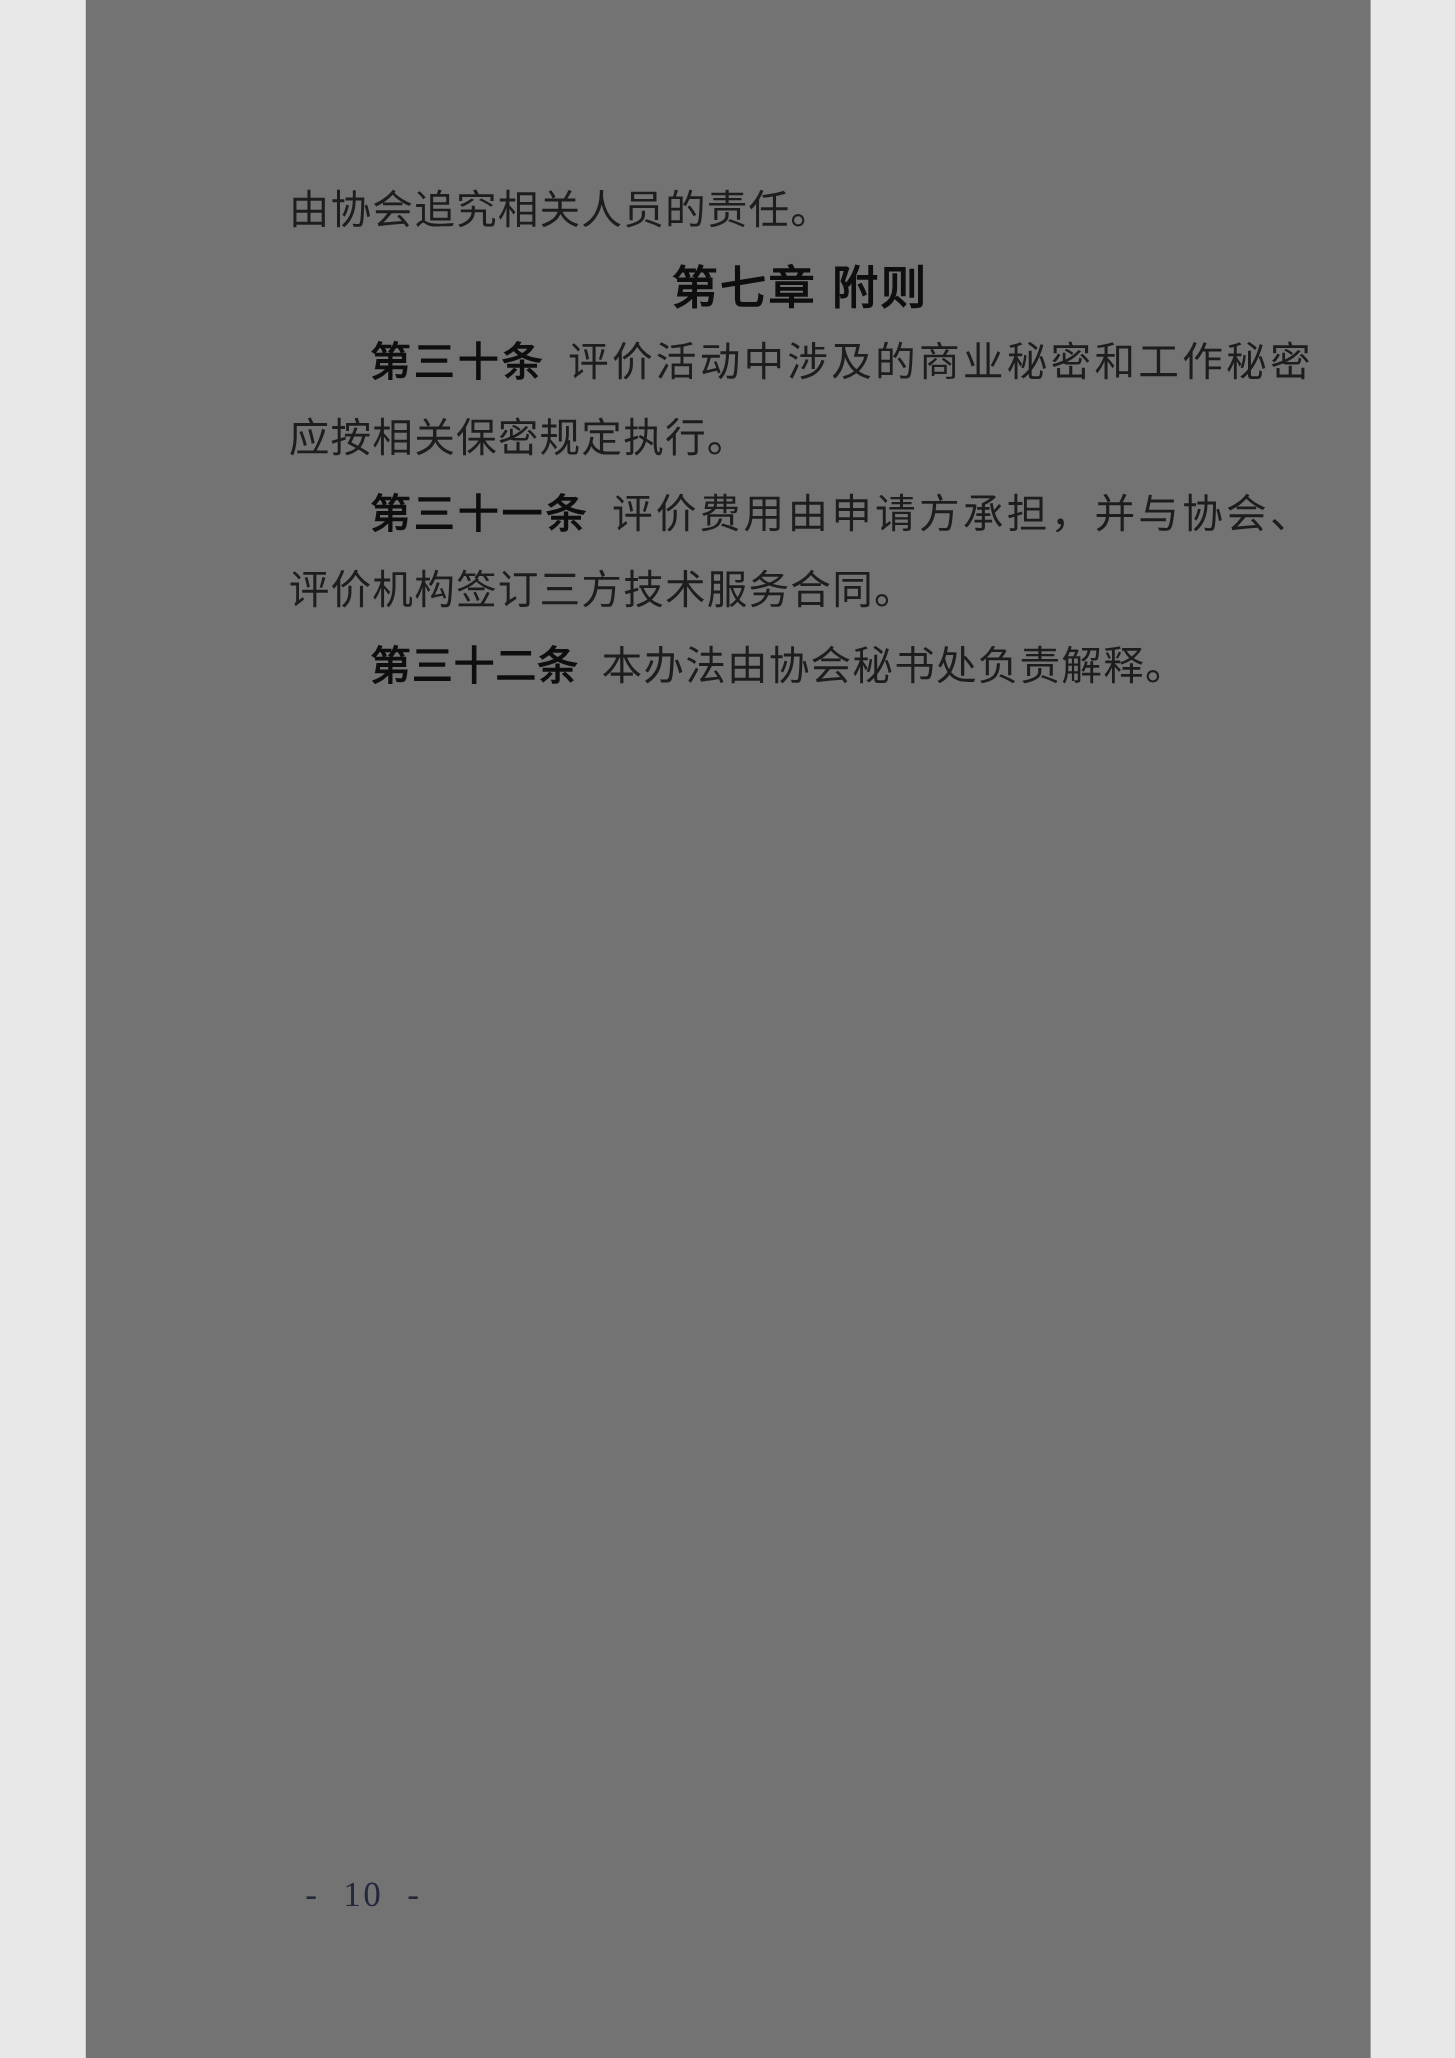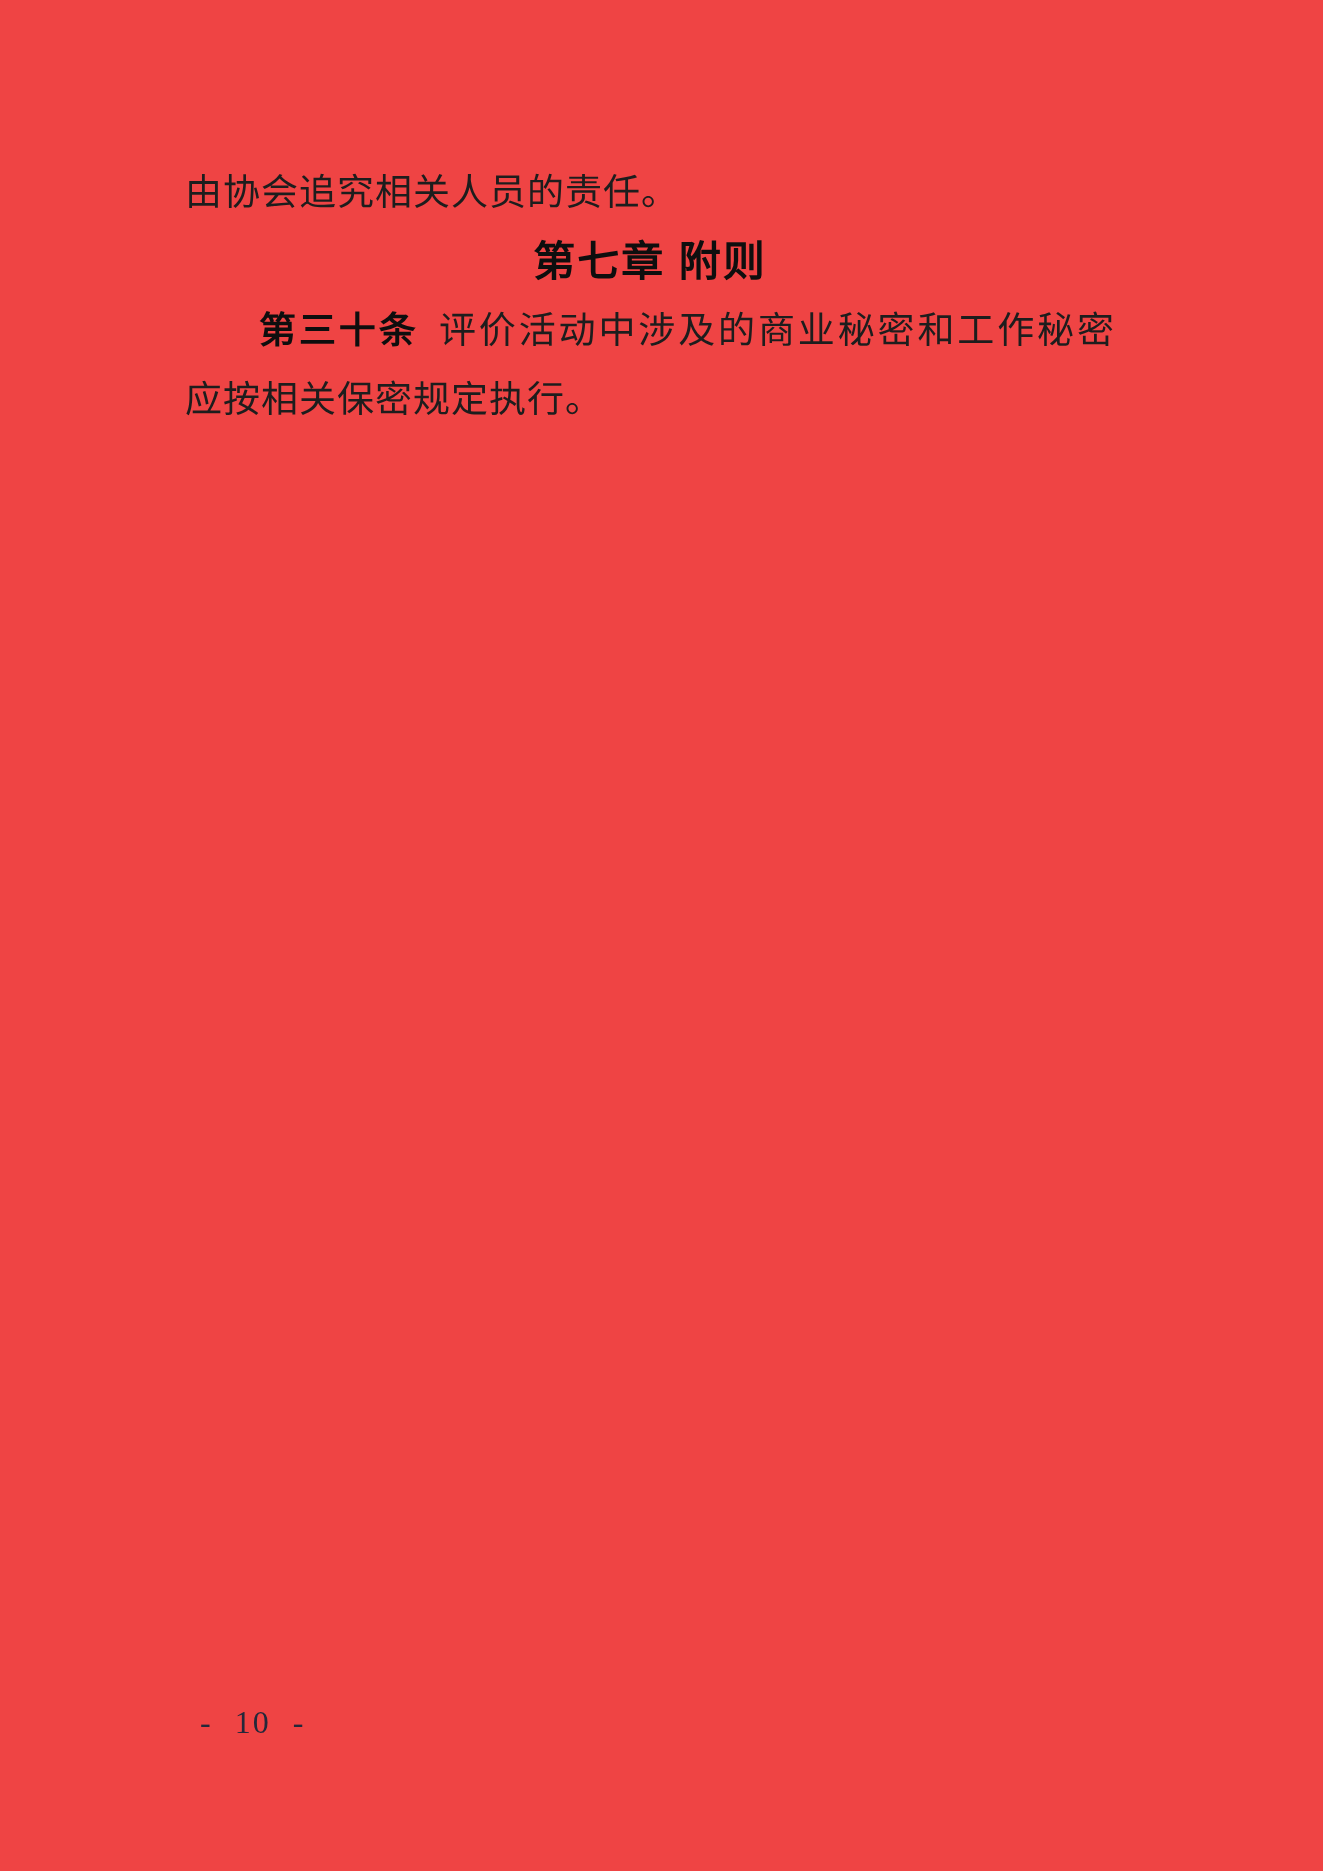--- a/index.html
+++ b/index.html
@@ -2,24 +2,24 @@
 <html lang="zh-CN"><head>
 <meta charset="utf-8">
 <style>
   html, body {
     margin: 0;
     padding: 0;
     background: #e8e8e8;
   }
   .page {
     position: relative;
-    width: 1323px;
+    width: 1168px;
     height: 1871px;
     margin: 0 auto;
-    background: #ef4444;
+    background: #737373;
     overflow: hidden;
     font-family: "Liberation Serif", "DejaVu Serif", serif;
     color: #1d1d1d;
   }
   .content {
     position: absolute;
     left: 185px;
     top: 158px;
     width: 930px;
   }
@@ -72,21 +72,23 @@
 <div class="page">
 
   <div class="content">
 
     <p class="body-line continuation">由协会追究相关人员的责任。</p>
 
     <h2 class="chapter-heading">第七章 附则</h2>
 
     <p class="body-line article"><span class="article-label">第三十条</span><span class="article-text">评价活动中涉及的商业秘密和工作秘密应按相关保密规定执行。</span></p>
 
+    <p class="body-line article"><span class="article-label">第三十一条</span><span class="article-text">评价费用由申请方承担，并与协会、评价机构签订三方技术服务合同。</span></p>
 
+    <p class="body-line article"><span class="article-label">第三十二条</span><span class="article-text">本办法由协会秘书处负责解释。</span></p>
 
 
   </div>
 
   <div class="page-footer">
     <span>- 10 -</span>
   </div>
 
 </div>
 

